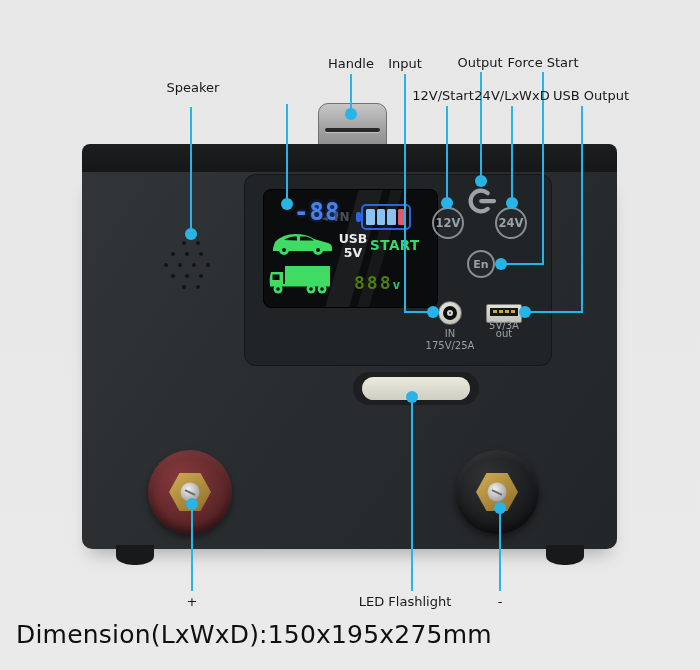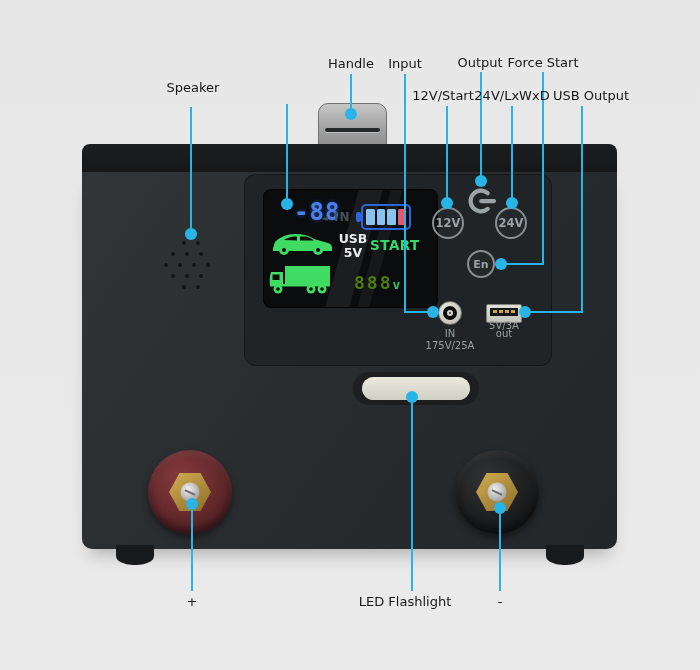--- a/index.html
+++ b/index.html
@@ -274,13 +274,14 @@
   <div class="co-label" style="left:405px;top:594px">LED Flashlight</div>
 
   <div class="co-dot" style="left:186px;top:498px"></div>
   <div class="co-line-v" style="left:191px;top:508px;height:83px"></div>
   <div class="co-label" style="left:192px;top:594px">+</div>
 
   <div class="co-dot" style="left:494px;top:502px"></div>
   <div class="co-line-v" style="left:499px;top:512px;height:79px"></div>
   <div class="co-label" style="left:500px;top:594px">-</div>
 
+  <div class="abs dimension">Dimension(LxWxD):150x195x275mm</div>
 </div>
 
 </body></html>

